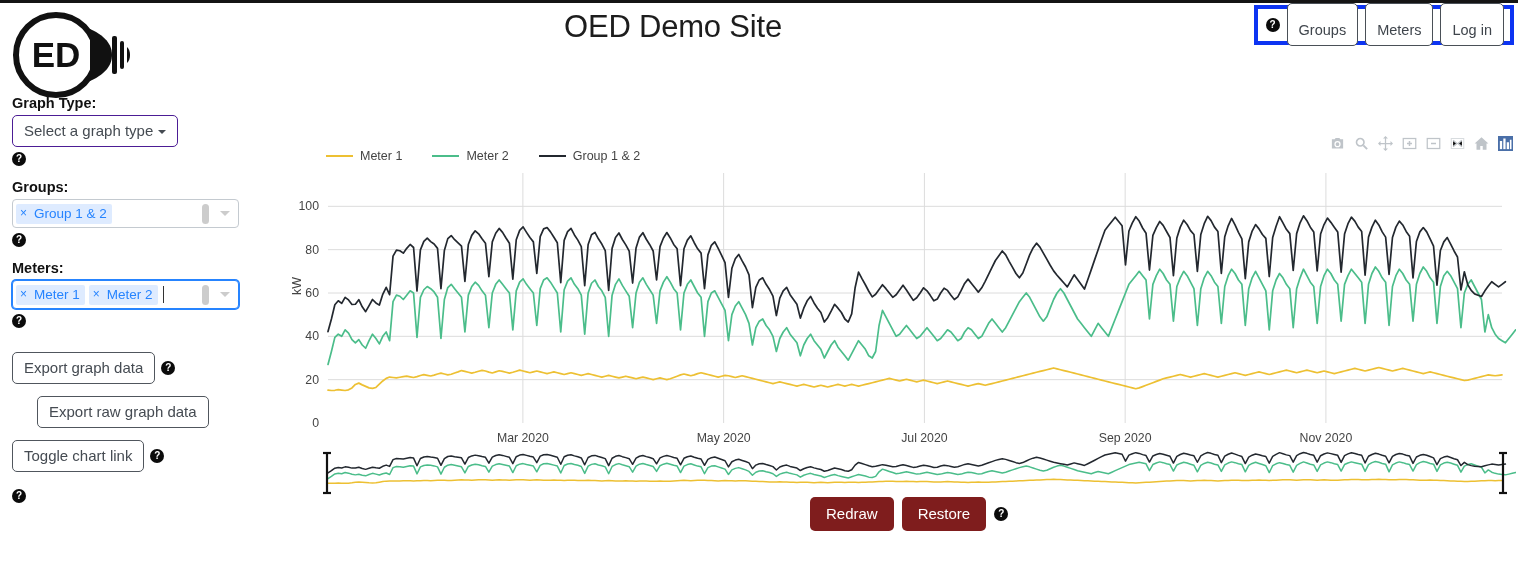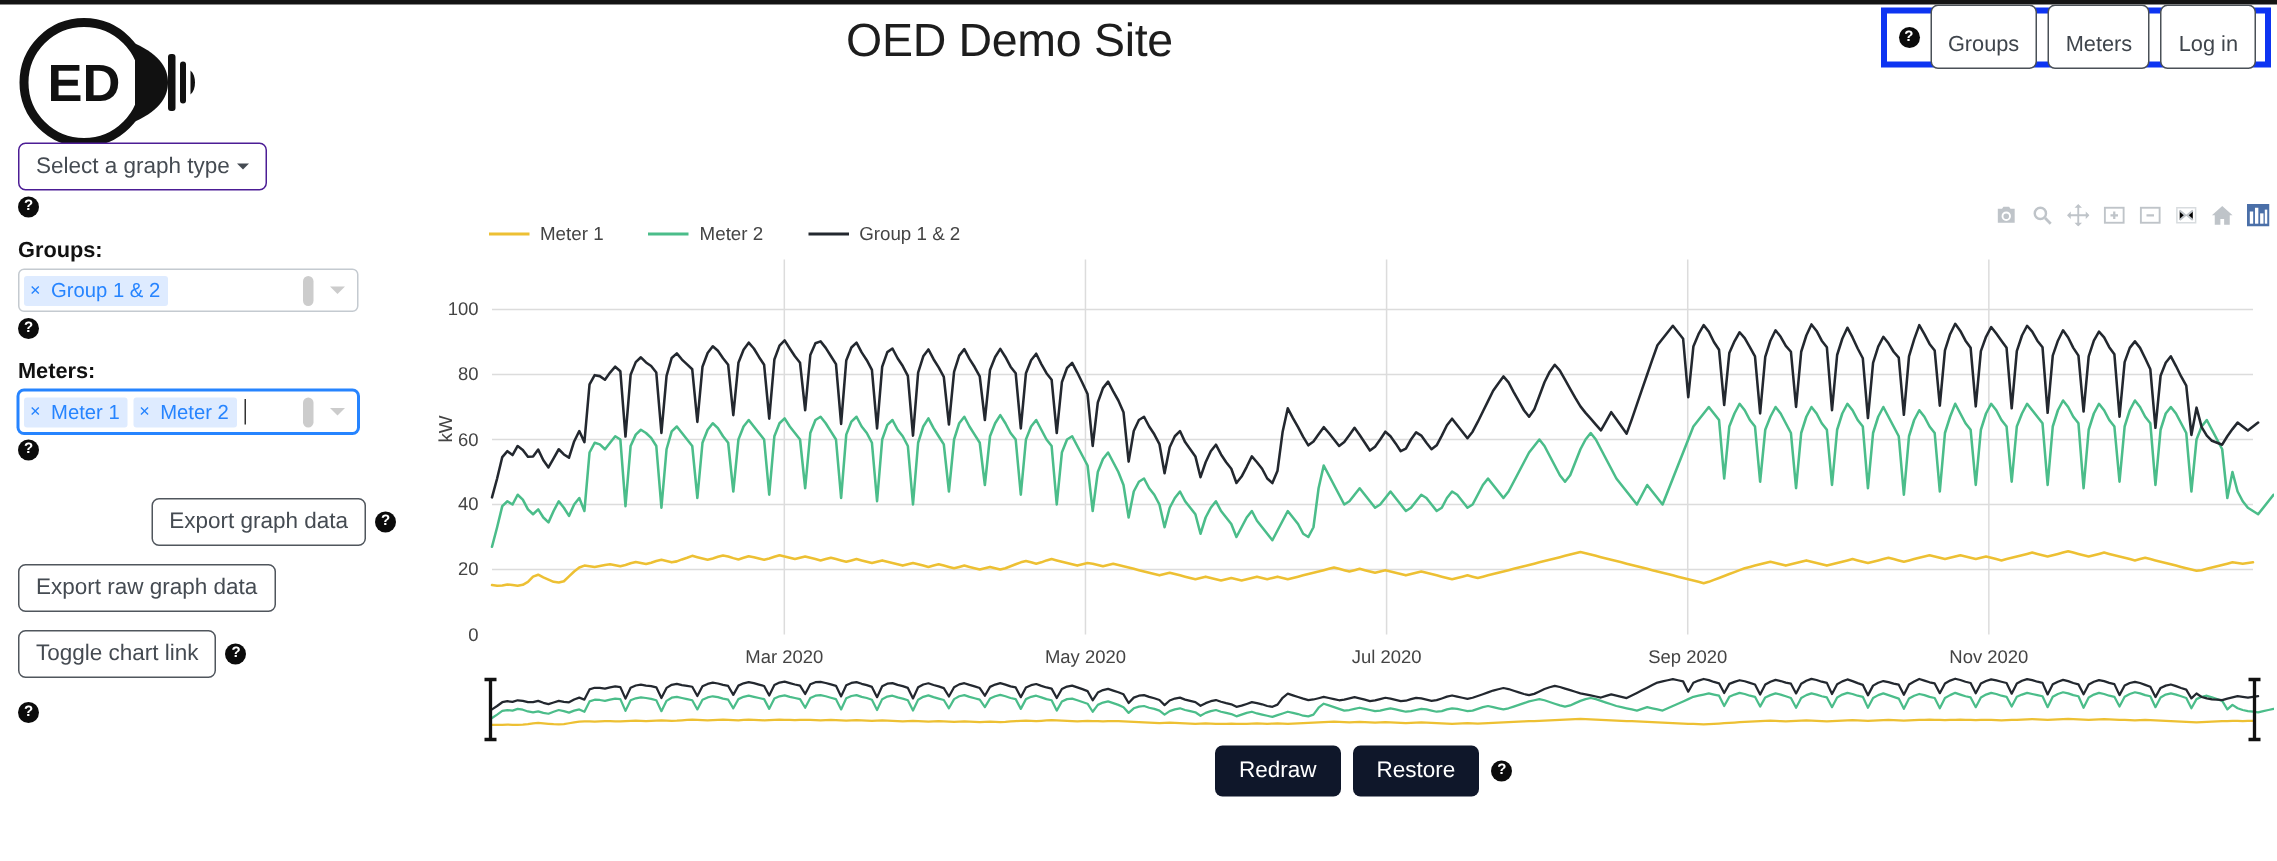--- a/index.html
+++ b/index.html
@@ -194,21 +194,21 @@
     position: absolute; left: 12px; top: 150px;
     font-size: 12.5px; color: #444;
     transform: rotate(-90deg); transform-origin: center;
   }
 
   #redraw-row {
     position: absolute; left: 810px; top: 494px;
     display: flex; align-items: center; gap: 8px;
   }
   .dark-btn {
-    background: #0f172a;
+    background: #7f1d1d;
     color: #fff;
     border: none;
     border-radius: 5px;
     font-size: 15px;
     font-family: "Liberation Sans", sans-serif;
     padding: 8px 16px 9px;
     cursor: pointer;
   }
 </style>
 </head>
@@ -231,20 +231,21 @@
       <path d="M82 20 C100 28 104 38 104 46 C104 54 100 64 82 72 Z" fill="#111"></path>
       <rect x="104" y="27" width="5" height="38" rx="2" fill="#111"></rect>
       <rect x="112" y="32" width="4" height="28" rx="2" fill="#111"></rect>
       <path d="M119 38 C123 41 123 51 119 54 Z" fill="#111"></path>
       <text x="48" y="58" font-family="Liberation Sans, sans-serif" font-size="35" font-weight="bold" fill="#111" text-anchor="middle">ED</text>
     </svg>
   </div>
 
   <div id="sidebar">
 
+    <div class="s-label">Graph Type:</div>
     <div class="dropdown-btn">
       <span>Select a graph type</span><span class="caret"></span>
     </div>
     <div class="helprow"><span class="help">?</span></div>
 
     <div class="s-gap"></div>
 
     <div class="s-label">Groups:</div>
     <div class="msel">
       <span class="chip">
@@ -281,26 +282,26 @@
           </span>
         <span class="msel-arrow">
             <span class="caret"></span>
           </span>
       </span>
     </div>
     <div class="helprow"><span class="help">?</span></div>
 
     <div style="height:24px"></div>
 
-    <div class="btn-row" style="margin-bottom:12px;justify-content:flex-end;">
+    <div class="btn-row" style="margin-bottom:12px;">
       <button class="plain-btn">Export graph data</button>
       <span class="help">?</span>
     </div>
 
-    <div class="btn-row" style="margin-bottom:12px;">
+    <div class="btn-row" style="margin-bottom:12px;margin-left:25px;">
       <button class="plain-btn">Export raw graph data</button>
     </div>
 
     <div class="btn-row" style="margin-bottom:14px;">
       <button class="plain-btn">Toggle chart link</button>
       <span class="help">?</span>
     </div>
 
     <div class="helprow"><span class="help">?</span></div>
 

